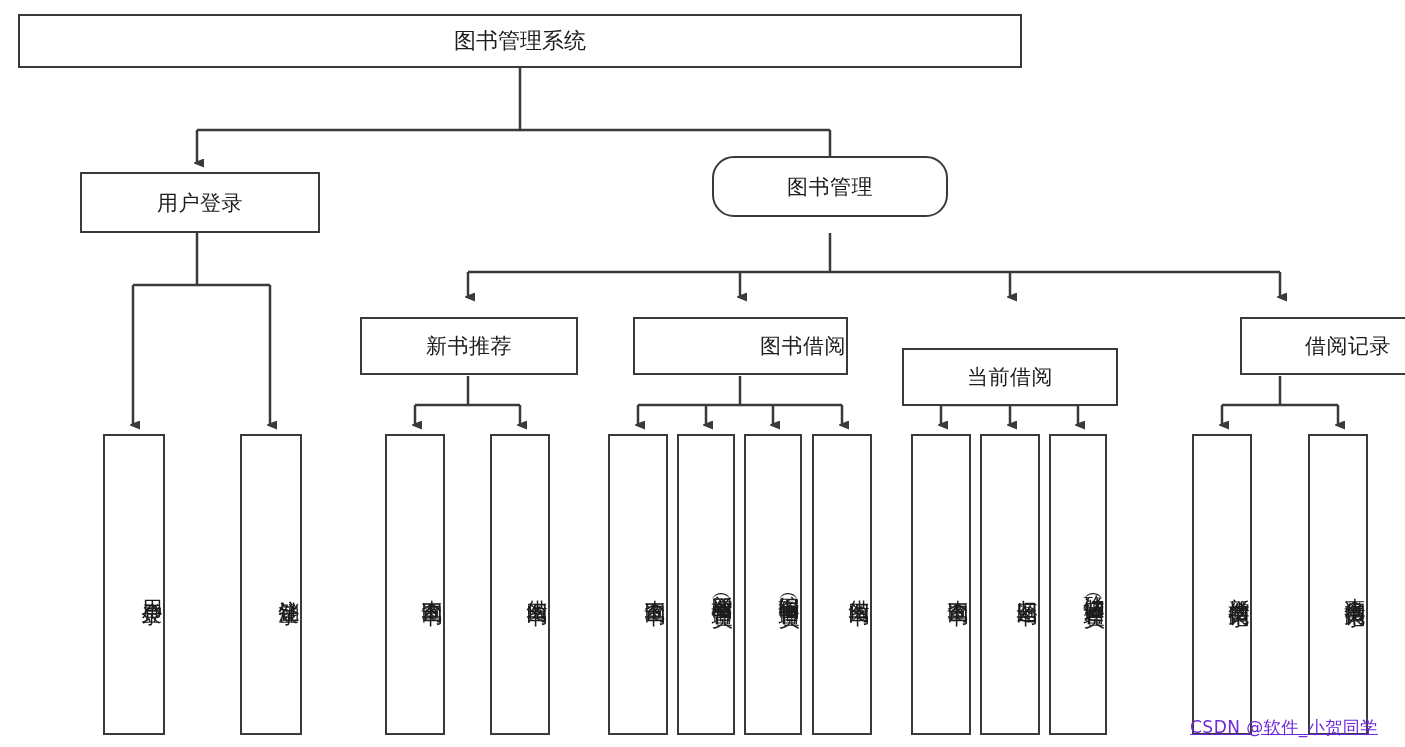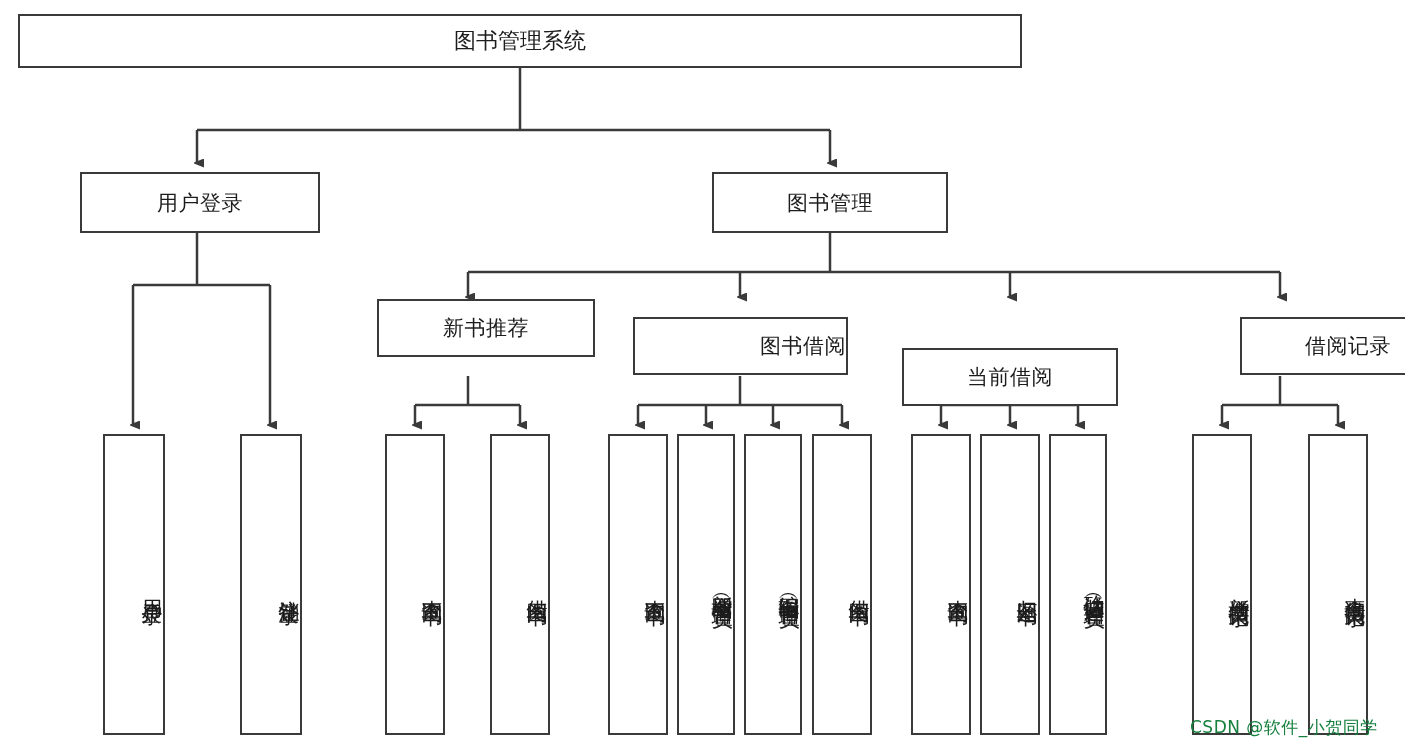--- a/index.html
+++ b/index.html
@@ -54,24 +54,25 @@
   }
   .leaf-text {
     writing-mode: vertical-rl;
     text-orientation: upright;
     white-space: nowrap;
     letter-spacing: 2px;
   }
   .watermark {
     position: absolute;
     font-size: 17px;
-    color: #15803d;
+    color: #6d28d9;
     white-space: nowrap;
     letter-spacing: 0.5px;
     user-select: none;
+    text-decoration: underline;
   }
 </style>
 </head>
 <body>
 
 <div id="canvas">
 
   <svg class="connectors" viewBox="0 0 1405 747" xmlns="http://www.w3.org/2000/svg">
     <defs>
       <marker id="arrow" markerWidth="10" markerHeight="10" refX="4.5" refY="7" orient="auto" markerUnits="userSpaceOnUse">
@@ -123,25 +124,25 @@
     </g>
   </svg>
 
   <div class="node node-root" style="left:18px; top:14px; width:1004px; height:54px;">
     <span>图书管理系统</span>
   </div>
 
   <div class="node node-h" style="left:80px; top:172px; width:240px; height:61px;">
     <span>用户登录</span>
   </div>
-  <div class="node node-h" style="left:712px; top:172px; width:236px; height:61px;">
+  <div class="node node-h" style="left:712px; top:156px; width:236px; height:61px;border-radius:22px;">
     <span>图书管理</span>
   </div>
 
-  <div class="node node-h" style="left:360px; top:299px; width:218px; height:58px;margin-left:17px;">
+  <div class="node node-h" style="left:360px; top:317px; width:218px; height:58px;">
     <span>新书推荐</span>
   </div>
   <div class="node node-h" style="left:633px; top:317px; width:215px; height:58px;justify-content:flex-end;">
     <span>图书借阅</span>
   </div>
   <div class="node node-h" style="left:902px; top:317px; width:216px; height:58px;margin-top:31px;">
     <span>当前借阅</span>
   </div>
   <div class="node node-h" style="left:1240px; top:317px; width:216px; height:58px;">
     <span>借阅记录</span>

